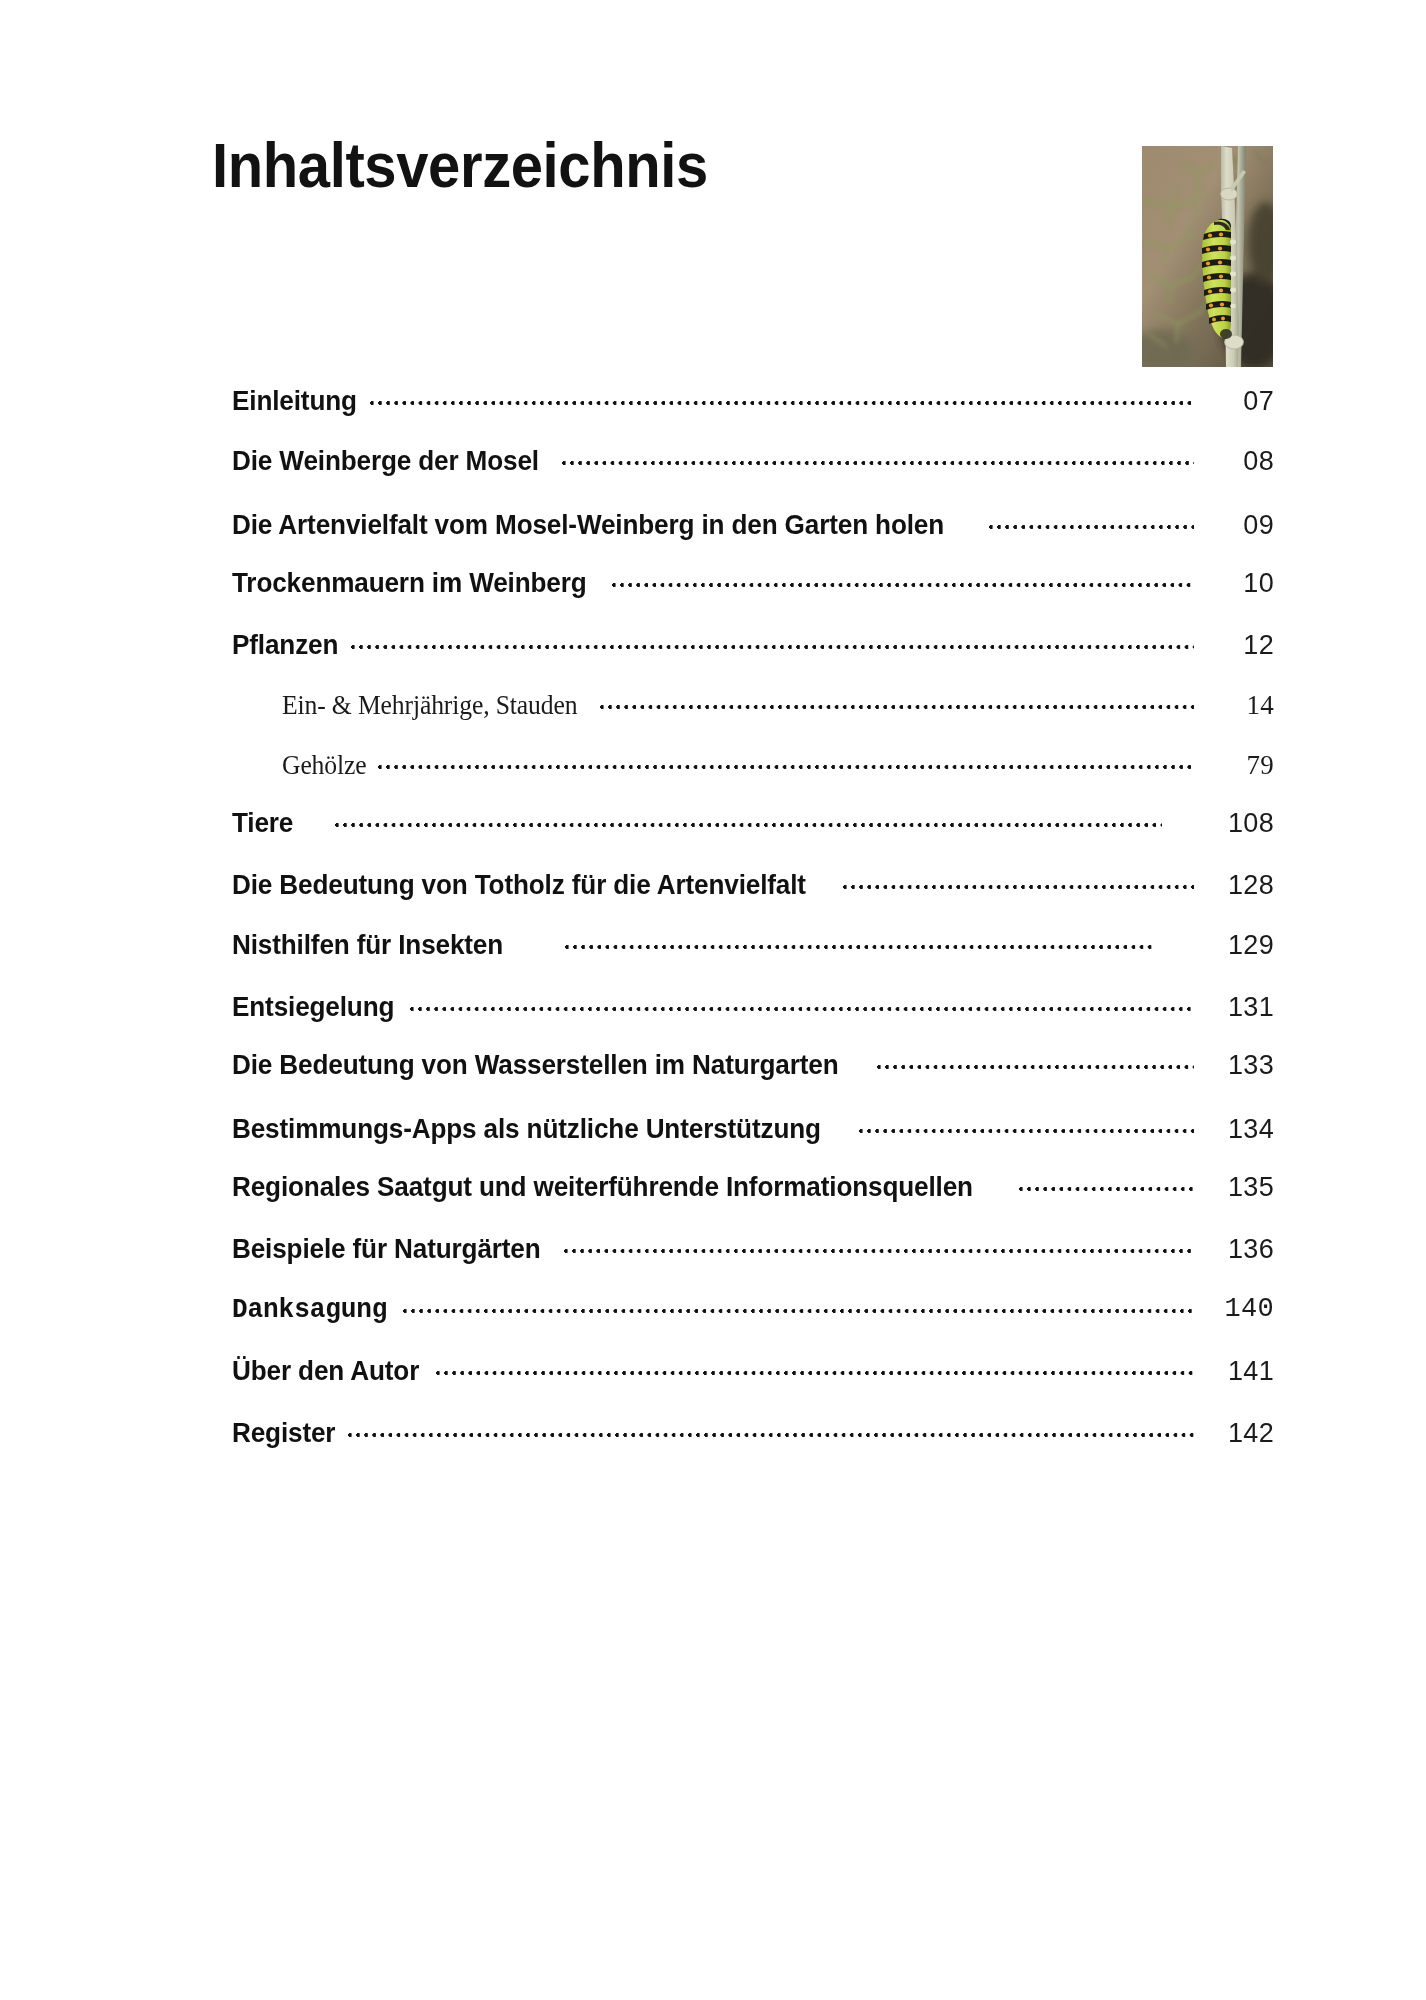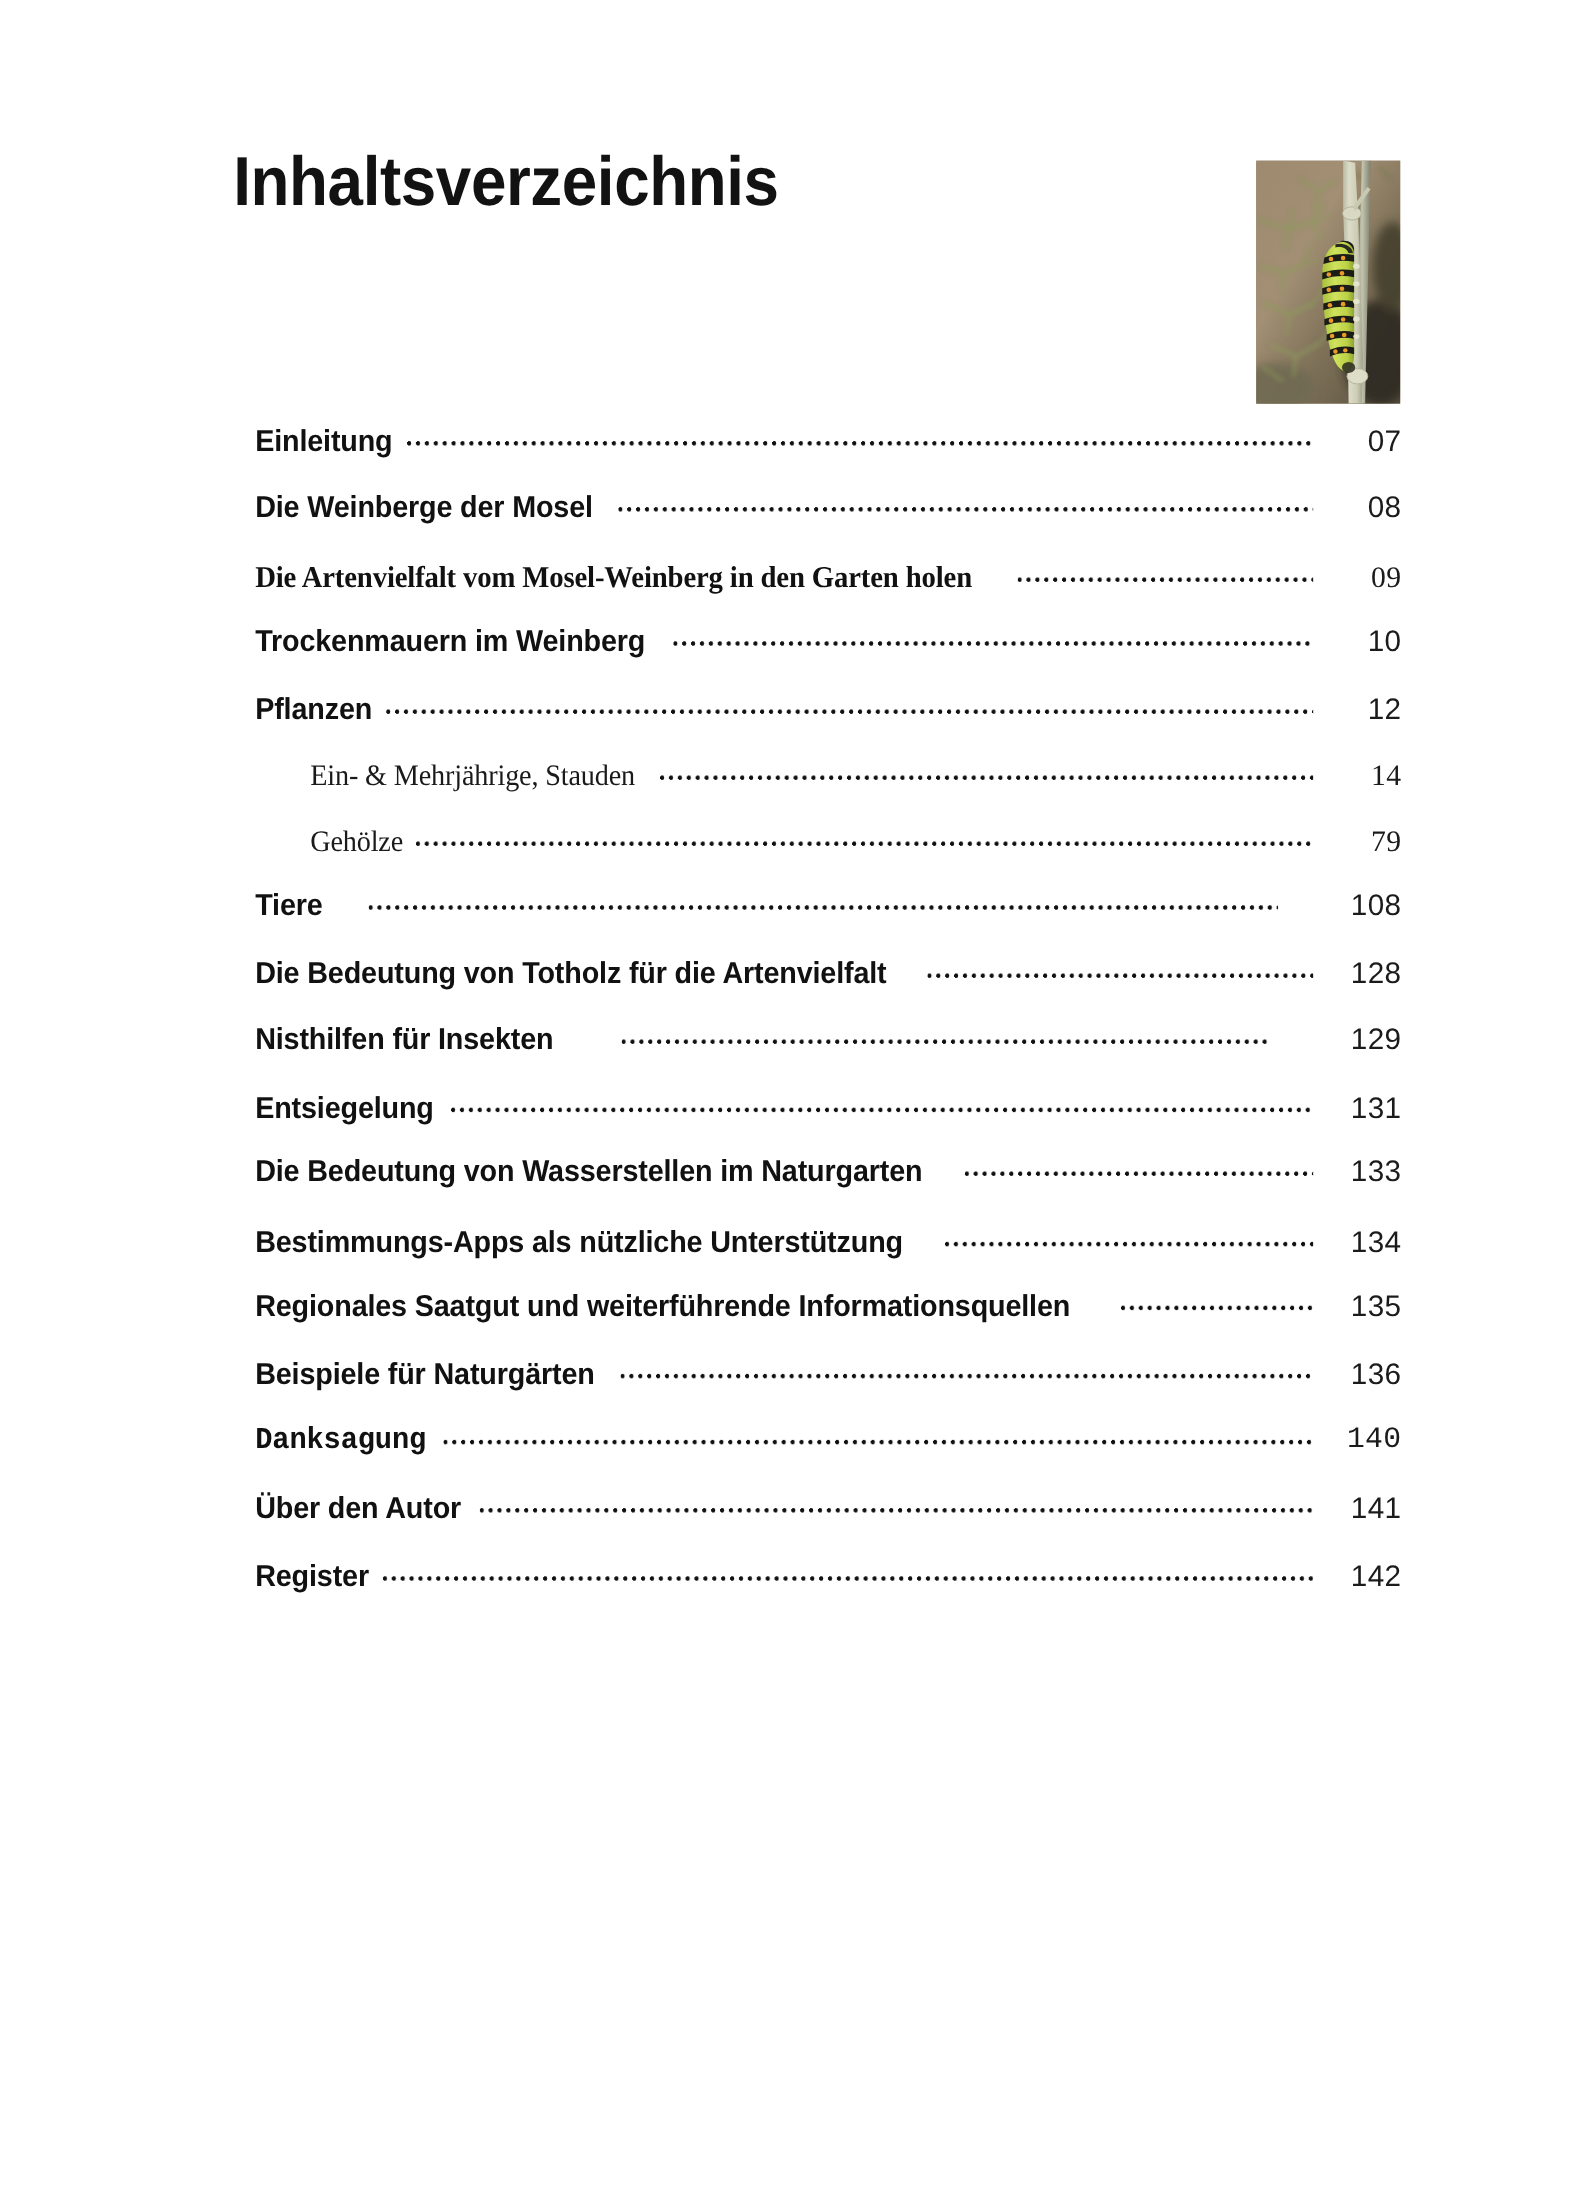--- a/index.html
+++ b/index.html
@@ -267,21 +267,21 @@
       <span class="toc-leader"></span>
       <span class="toc-page">07</span>
     </div>
 
     <div class="toc-row level-1" style="top: 438px;">
       <span class="toc-label">Die Weinberge der Mosel</span>
       <span class="toc-leader"></span>
       <span class="toc-page">08</span>
     </div>
 
-    <div class="toc-row level-1" style="top: 502px; font-family: Liberation Serif, serif;">
+    <div class="toc-row level-1" style="top: 502px;">
       <span class="toc-label">Die Artenvielfalt vom Mosel-Weinberg in den Garten holen</span>
       <span class="toc-leader"></span>
       <span class="toc-page">09</span>
     </div>
 
     <div class="toc-row level-1" style="top: 560px;">
       <span class="toc-label">Trockenmauern im Weinberg</span>
       <span class="toc-leader"></span>
       <span class="toc-page">10</span>
     </div>

